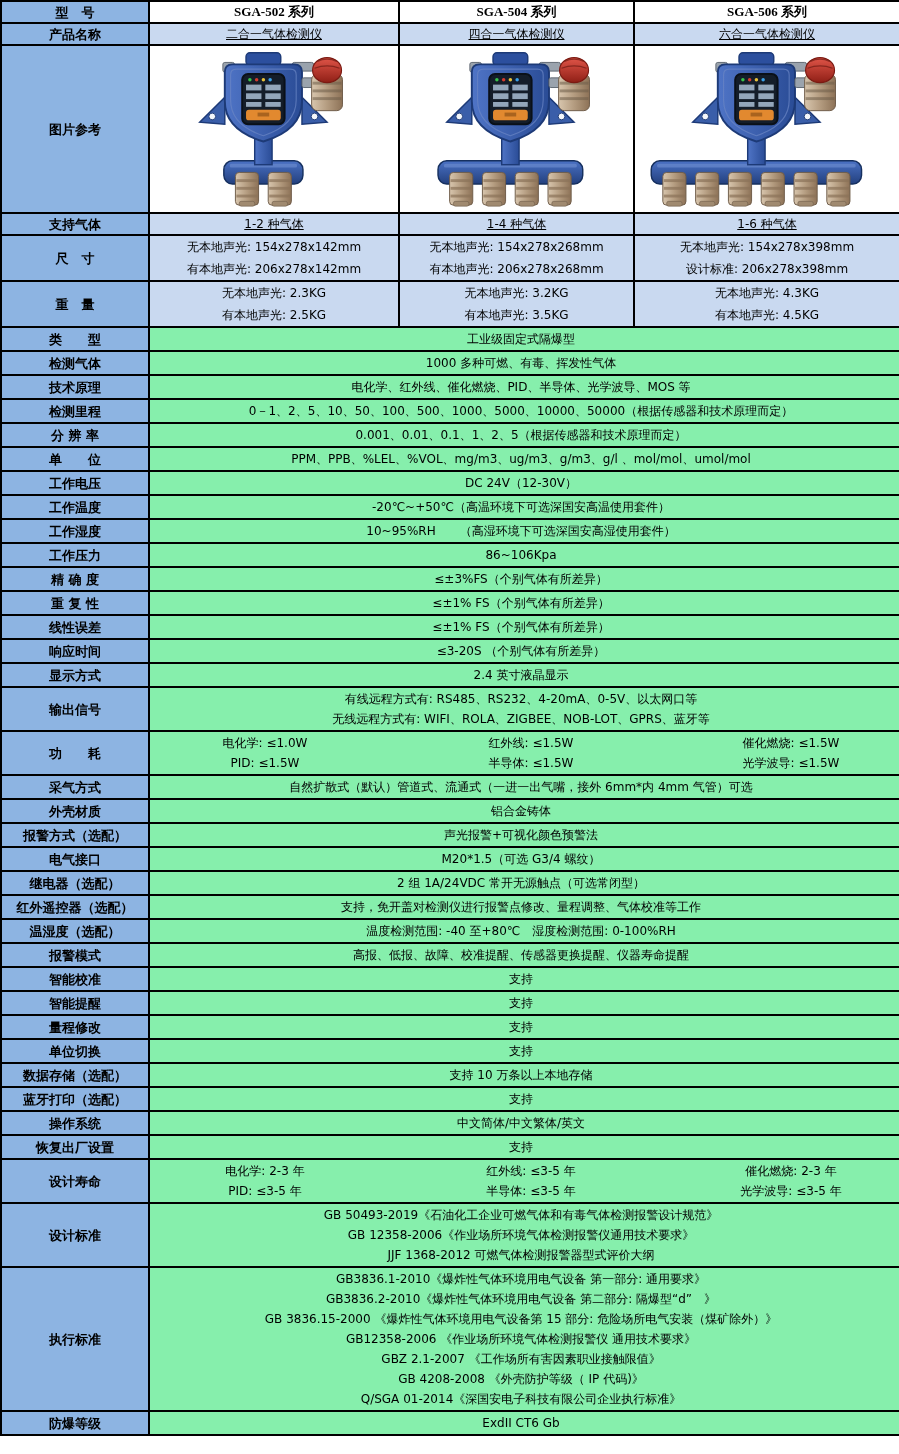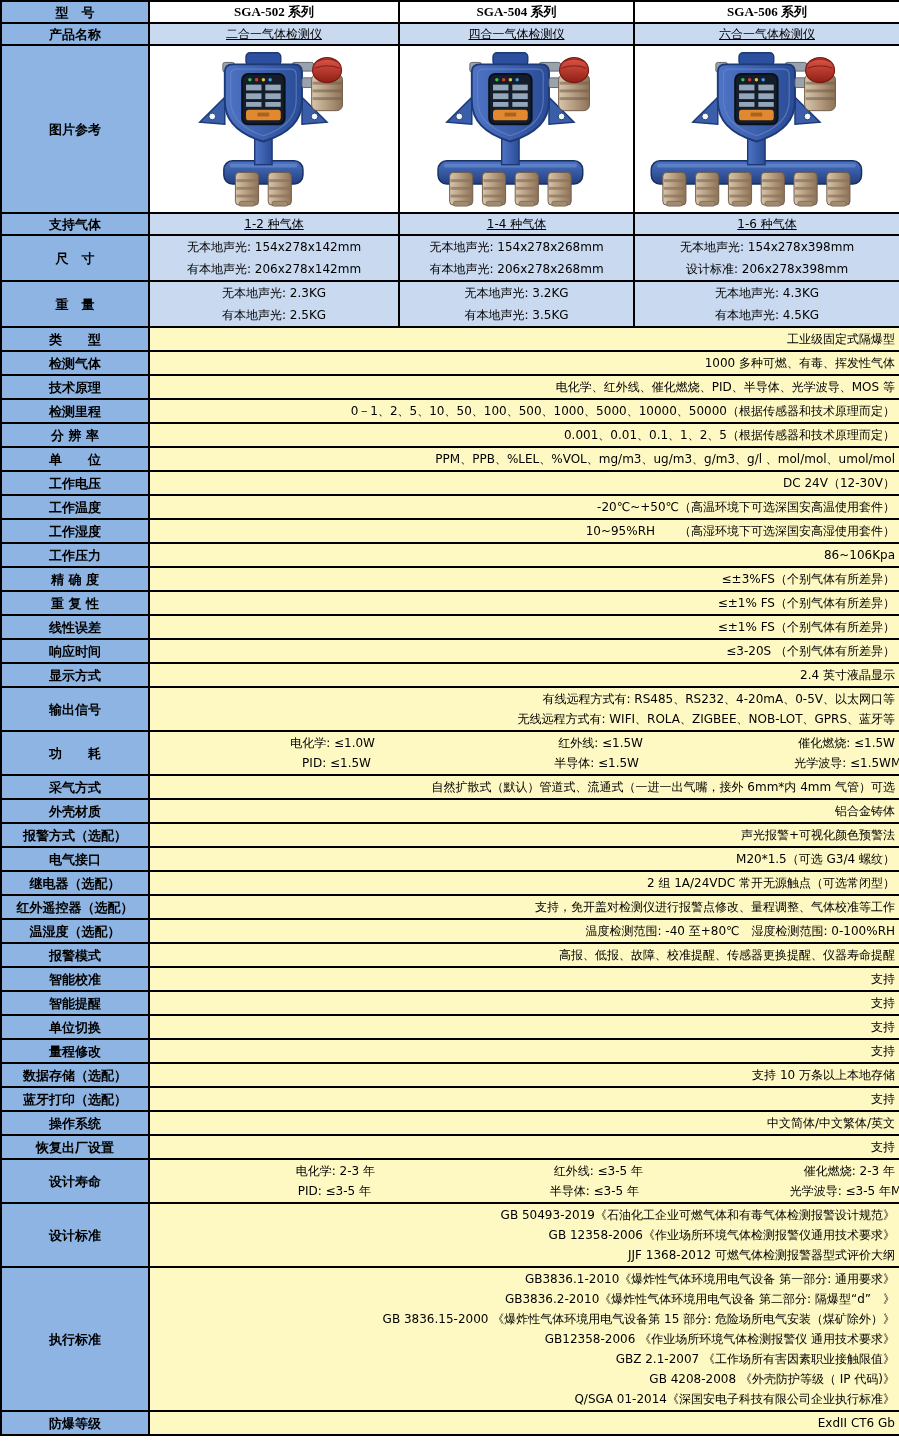--- a/index.html
+++ b/index.html
@@ -2,28 +2,28 @@
 <html><head>
 <meta charset="utf-8">
 <style>
   html,body{margin:0;padding:0;background:#ffffff;}
   body{width:899px;font-family:"DejaVu Sans","Liberation Sans",sans-serif;color:#000;}
   table{border-collapse:collapse;table-layout:fixed;width:899px;}
   td{border:2px solid #000;padding:0;vertical-align:middle;overflow:hidden;}
   .lbl{background:#8DB4E2;font-weight:bold;text-align:center;font-size:13px;line-height:15px;padding:1px 2px;margin-top:29px;}
   .model{background:#FFFFFF;font-weight:bold;text-align:center;font-size:13px;height:20px;font-family:Liberation Serif, serif;}
   .cell{background:#C9D9F0;text-align:center;font-size:12px;height:20px;text-decoration:underline;}
-  .val{background:#fef9c3;font-size:12px;text-align:right;padding:1px 4px 1px 9px;}
+  .val{background:#86efac;font-size:12px;text-align:center;padding:1px 16px 1px 9px;}
   .val .line{height:20px;line-height:20px;white-space:nowrap;}
   .cell2{background:#C9D9F0;text-align:center;font-size:12px;}
   .cell2 .line{height:22px;line-height:22px;}
   .img-cell{background:#FFFFFF;height:166px;text-align:center;vertical-align:middle;}
   .seg{display:inline-block;}
   .segline .seg:nth-child(1){width:212px;}
-  .segline .seg:nth-child(2){width:268px;}
+  .segline .seg:nth-child(2){width:268px;margin-left:26px;}
   .segline .seg:nth-child(3){width:252px;}
   .device svg{display:block;margin:0 auto;}
 </style>
 </head>
 <body>
 
 <table>
   <colgroup>
     <col style="width:148px">
       <col style="width:250px">
@@ -473,27 +473,27 @@
           <div class="line">支持</div>
         </td>
       </tr>
       <tr>
         <td class="lbl">智能提醒</td>
         <td class="val" colspan="3">
           <div class="line">支持</div>
         </td>
       </tr>
       <tr>
+        <td class="lbl">量程修改</td>
+        <td class="val" colspan="3">
+          <div class="line">支持</div>
+        </td>
+      </tr>
+      <tr>
         <td class="lbl">单位切换</td>
-        <td class="val" colspan="3">
-          <div class="line">支持</div>
-        </td>
-      </tr>
-      <tr>
-        <td class="lbl">量程修改</td>
         <td class="val" colspan="3">
           <div class="line">支持</div>
         </td>
       </tr>
       <tr>
         <td class="lbl">数据存储（选配）</td>
         <td class="val" colspan="3">
           <div class="line">支持 10 万条以上本地存储</div>
         </td>
       </tr>

